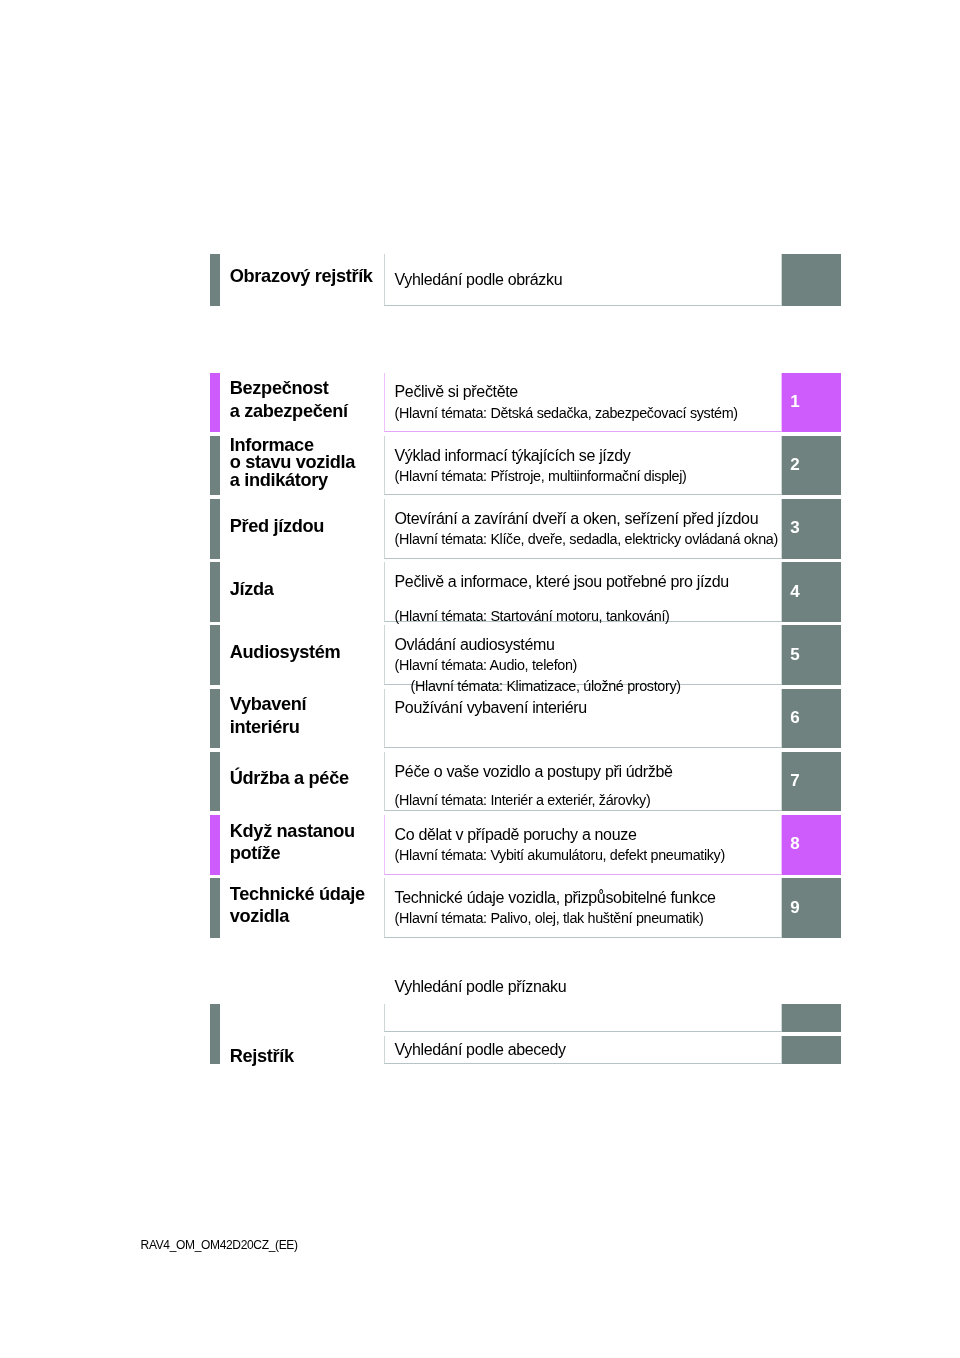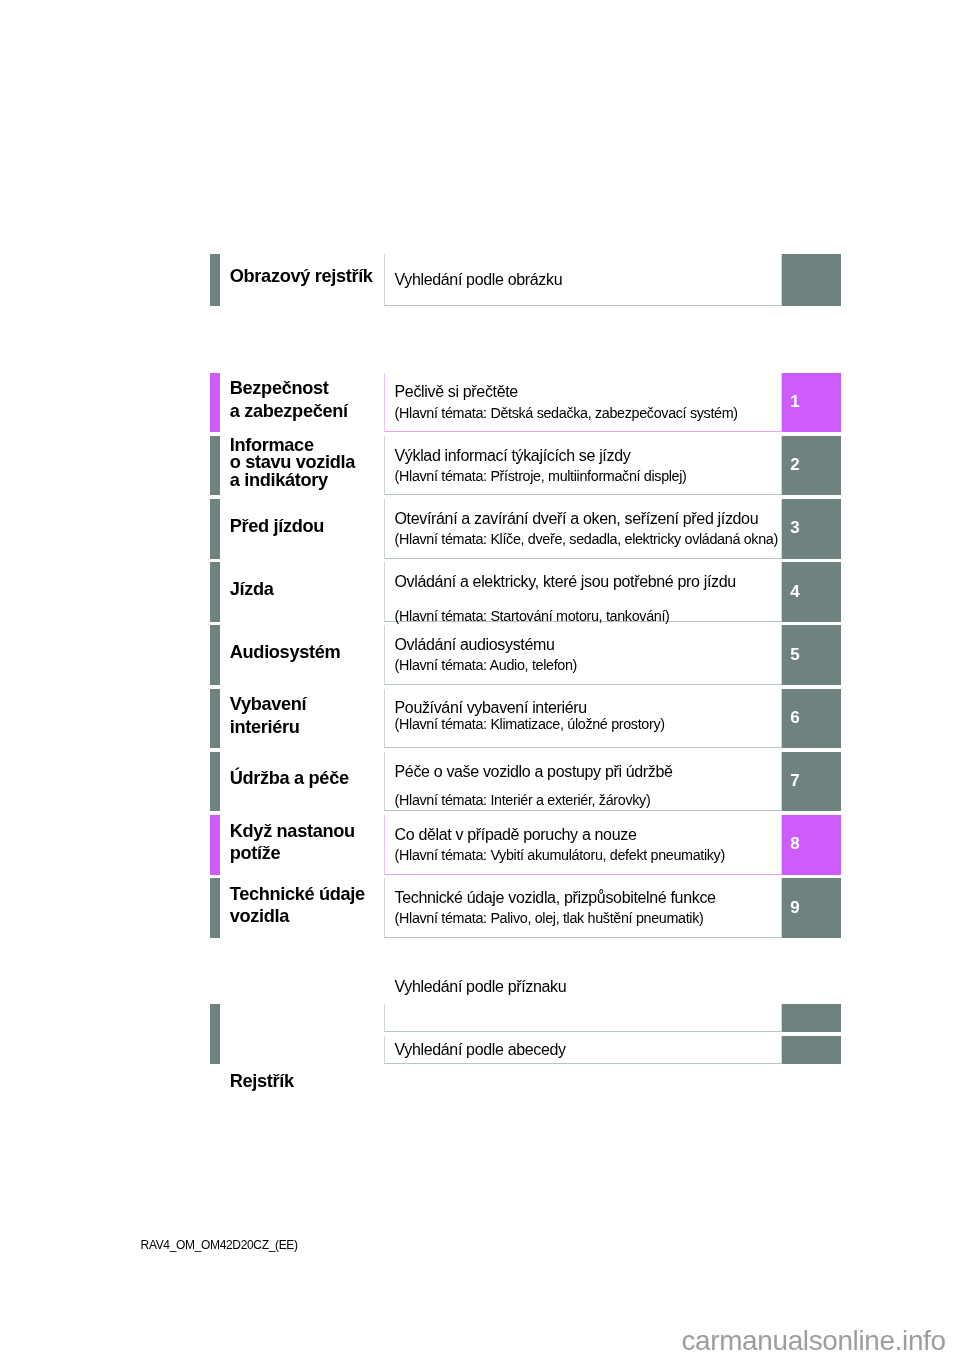--- a/index.html
+++ b/index.html
@@ -65,38 +65,38 @@
       <div class="label" style="top:514.59px;line-height:22px;">Před jízdou</div>
       <div class="box" style="top:499.00px;height:59.5px;"></div>
       <div class="boxtitle" style="top:508.85px;line-height:20px;">Otevírání a zavírání dveří a oken, seřízení před jízdou</div>
       <div class="boxsub" style="top:529.93px;line-height:18px;">(Hlavní témata: Klíče, dveře, sedadla, elektricky ovládaná okna)</div>
       <div class="num" style="top:499.00px;height:59.5px;">
         <i style="top:19.41px;line-height:20px;">3</i>
       </div>
       <div class="tab" style="top:562.20px;height:59.5px;"></div>
       <div class="label" style="top:577.79px;line-height:22px;">Jízda</div>
       <div class="box" style="top:562.20px;height:59.5px;"></div>
-      <div class="boxtitle" style="top:572.05px;line-height:20px;">Ovládání a elektricky, které jsou potřebné pro jízdu</div>
+      <div class="boxtitle" style="top:572.05px;line-height:20px;">Pečlivě a informace, které jsou potřebné pro jízdu</div>
       <div class="boxsub" style="top:569px;line-height:18px;margin-top:38px;">(Hlavní témata: Startování motoru, tankování)</div>
       <div class="num" style="top:562.20px;height:59.5px;">
         <i style="top:19.41px;line-height:20px;">4</i>
       </div>
       <div class="tab" style="top:625.40px;height:59.5px;"></div>
       <div class="label" style="top:640.99px;line-height:22px;">Audiosystém</div>
       <div class="box" style="top:625.40px;height:59.5px;"></div>
       <div class="boxtitle" style="top:635.25px;line-height:20px;">Ovládání audiosystému</div>
       <div class="boxsub" style="top:656.33px;line-height:18px;">(Hlavní témata: Audio, telefon)</div>
       <div class="num" style="top:625.40px;height:59.5px;">
         <i style="top:19.41px;line-height:20px;">5</i>
       </div>
       <div class="tab" style="top:688.60px;height:59.5px;"></div>
       <div class="label" style="top:693.49px;line-height:22.4px;">Vybavení<br>interiéru</div>
       <div class="box" style="top:688.60px;height:59.5px;"></div>
       <div class="boxtitle" style="top:698.45px;line-height:20px;">Používání vybavení interiéru</div>
-      <div class="boxsub" style="top:715px;line-height:18px;">(Hlavní témata: Klimatizace, úložné prostory)</div>
+      <div class="boxsub" style="top:677px;line-height:18px;margin-left:16px;">(Hlavní témata: Klimatizace, úložné prostory)</div>
       <div class="num" style="top:688.60px;height:59.5px;">
         <i style="top:19.41px;line-height:20px;">6</i>
       </div>
       <div class="tab" style="top:751.80px;height:59.5px;"></div>
       <div class="label" style="top:767.39px;line-height:22px;text-align:center;">Údržba a péče</div>
       <div class="box" style="top:751.80px;height:59.5px;"></div>
       <div class="boxtitle" style="top:761.65px;line-height:20px;">Péče o vaše vozidlo a postupy při údržbě</div>
       <div class="boxsub" style="top:782.73px;line-height:18px;margin-top:8px;">(Hlavní témata: Interiér a exteriér, žárovky)</div>
       <div class="num" style="top:751.80px;height:59.5px;">
         <i style="top:19.41px;line-height:20px;">7</i>
@@ -113,24 +113,23 @@
       <div class="label" style="top:883.09px;line-height:22.4px;">Technické údaje<br>vozidla</div>
       <div class="box" style="top:878.20px;height:59.5px;"></div>
       <div class="boxtitle" style="top:888.05px;line-height:20px;">Technické údaje vozidla, přizpůsobitelné funkce</div>
       <div class="boxsub" style="top:909.13px;line-height:18px;">(Hlavní témata: Palivo, olej, tlak huštění pneumatik)</div>
       <div class="num" style="top:878.20px;height:59.5px;">
         <i style="top:19.41px;line-height:20px;">9</i>
       </div>
     </div>
   <div id="indexsec">
       <div class="tab" style="top:1003.9px;height:59.7px;"></div>
-      <div class="label" style="top:1070px;line-height:22px;">Rejstřík</div>
+      <div class="label" style="top:1045px;line-height:22px;">Rejstřík</div>
       <div class="box" style="top:1003.9px;height:28.3px;"></div>
       <div class="boxtitle" style="top:977px;line-height:20px;">Vyhledání podle příznaku</div>
       <div class="num" style="top:1003.9px;height:28.3px;"></div>
       <div class="box" style="top:1036.3px;height:27.8px;"></div>
       <div class="boxtitle" style="top:1040.25px;line-height:20px;">Vyhledání podle abecedy</div>
       <div class="num" style="top:1036.3px;height:27.8px;"></div>
     </div>
 
   <div class="footer-code" style="top:1236.17px">RAV4_OM_OM42D20CZ_(EE)</div>
-  <div class="watermark" style="top:1323.7px">carmanualsonline.info</div>
 </div>
 
 </body></html>

